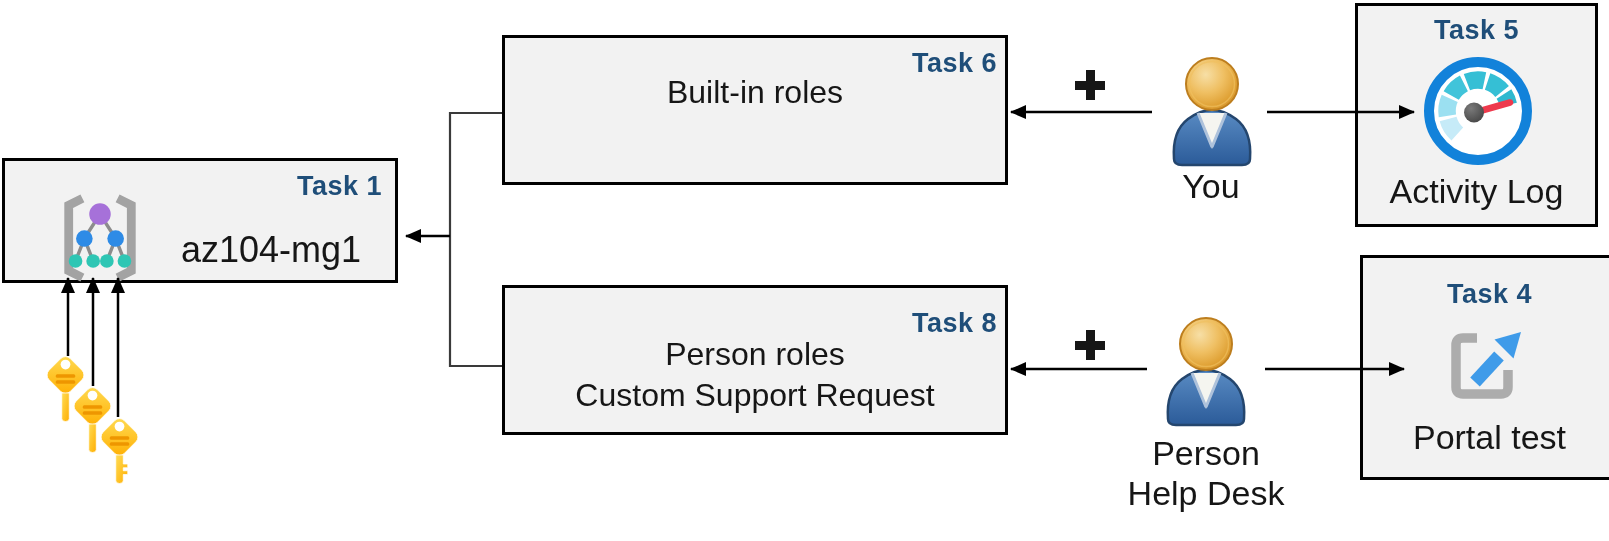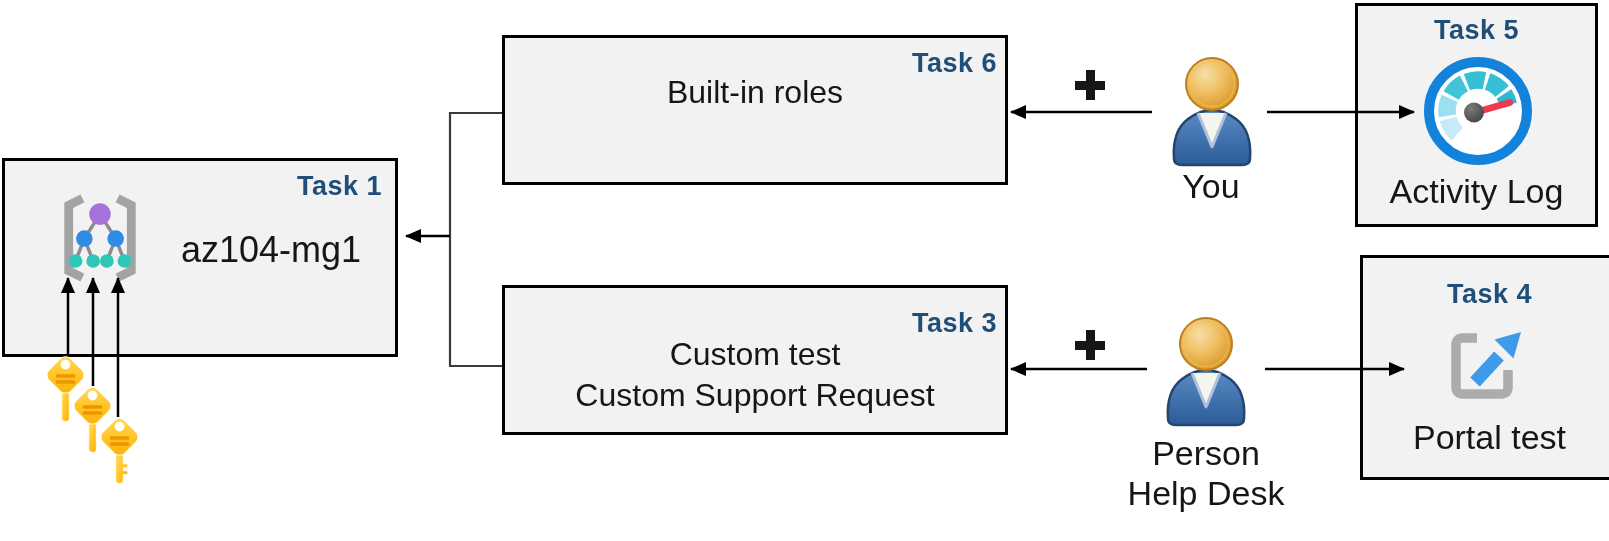--- a/index.html
+++ b/index.html
@@ -73,21 +73,21 @@
       <g id="key-plain">
         <rect x="12" y="8" width="40" height="40" rx="9" transform="rotate(45 32 28)" fill="url(#kgrad)" stroke="#fff" stroke-width="1"></rect>
         <path d="M27,52 H37 V86 Q37,90 32,90 Q27,90 27,86 Z" fill="url(#kgrad)" stroke="#fff" stroke-width="1"></path>
         <circle cx="32" cy="14" r="6.5" fill="#fff"></circle>
         <rect x="19" y="27" width="26" height="4.5" rx="2" style="fill:var(--key-detail,#EE9600)"></rect>
         <rect x="19" y="35" width="26" height="4.5" rx="2" style="fill:var(--key-detail,#EE9600)"></rect>
       </g>
     </defs>
   </svg>
 
-  <div class="box" style="left:2px;top:158px;width:396px;height:199px;">
+  <div class="box" style="left:2px;top:158px;width:396px;height:125px;">
     <span class="tag" style="top:10px;right:13px;">Task 1</span>
     <svg class="abs" style="left:51px;top:31px;" width="88" height="94" viewBox="0 0 90 95">
       <path d="M27,6 L13,13 L13,80 L27,87" stroke="#A3A3A3" stroke-width="9" fill="none"></path>
       <path d="M63,6 L77,13 L77,80 L63,87" stroke="#A3A3A3" stroke-width="9" fill="none"></path>
       <path d="M45,22 L29,47 M45,22 L61,47 M29,47 L20,70 M29,47 L38,70 M61,47 L52,70 M61,47 L70,70" stroke="#8C8C8C" stroke-width="3.5" fill="none"></path>
       <circle cx="45" cy="22" r="11" style="fill:var(--node-purple,#A671D9)"></circle>
       <circle cx="29" cy="47" r="8.5" style="fill:var(--node-blue,#2E8BE6)"></circle>
       <circle cx="61" cy="47" r="8.5" style="fill:var(--node-blue,#2E8BE6)"></circle>
       <circle cx="20" cy="70" r="7" style="fill:var(--node-teal,#2EC6B4)"></circle>
       <circle cx="38" cy="70" r="7" style="fill:var(--node-teal,#2EC6B4)"></circle>
@@ -98,23 +98,23 @@
   </div>
 
   <div class="box" style="left:502px;top:35px;width:506px;height:150px;">
     <span class="tag" style="top:10px;right:8px;">Task 6</span>
     <div class="lines" style="top:34px;">
       <div>Built-in roles</div>
     </div>
   </div>
 
   <div class="box" style="left:502px;top:285px;width:506px;height:150px;">
-    <span class="tag" style="top:20px;right:8px;">Task 3</span>
+    <span class="tag" style="top:20px;right:8px;">Task 8</span>
     <div class="lines" style="top:46px;">
-      <div>Custom test</div>
+      <div>Person roles</div>
       <div>Custom Support Request</div>
     </div>
   </div>
 
   <div class="box" style="left:1355px;top:3px;width:243px;height:224px;padding-left:24px;">
     <span class="tag center" style="top:9px;">Task 5</span>
     <svg class="abs" style="left:64px;top:49px;" width="112" height="112" viewBox="0 0 112 112">
       <circle cx="56" cy="56" r="49" fill="#fff" style="stroke:var(--gauge-ring,#1282DA)" stroke-width="10"></circle>
       <path d="M35.3,79.0 A31,31 0 0 1 26.1,64.0" fill="none" style="stroke:var(--gauge-pale,#C6EBF8)" stroke-width="17.5"></path>
       <path d="M25.4,60.9 A31,31 0 0 1 27.7,43.4" fill="none" stroke="#9BE0F1" stroke-width="17.5"></path>

